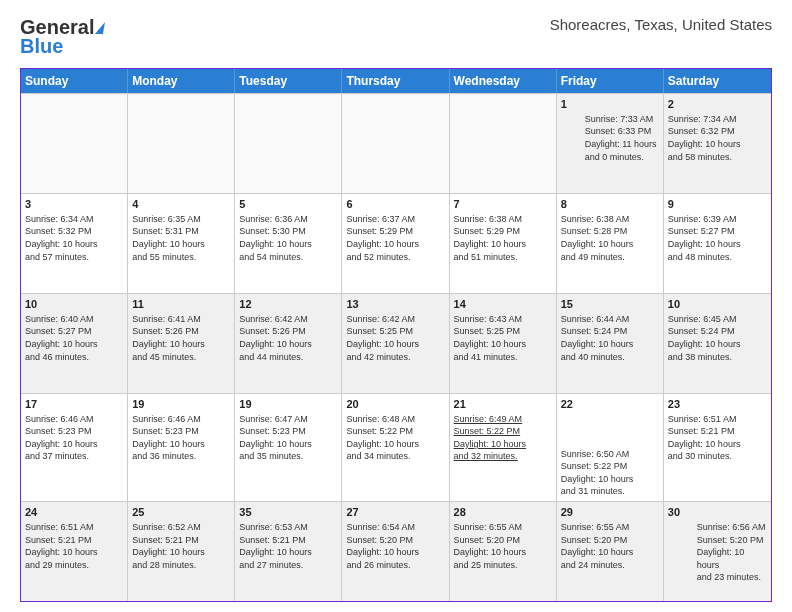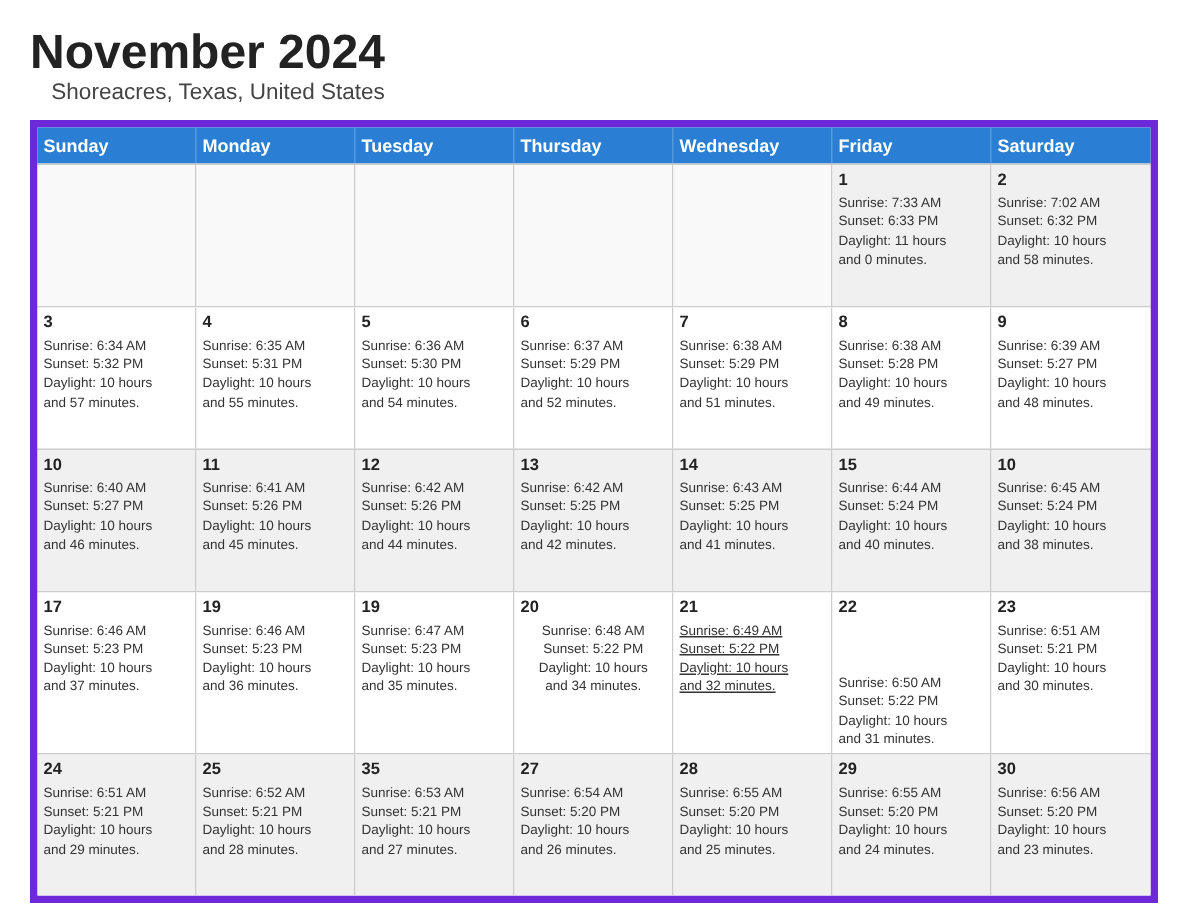--- a/index.html
+++ b/index.html
@@ -52,21 +52,21 @@
       color: #222;
     }
     .subtitle {
       font-size: 15px;
       color: #444;
     }
     .calendar {
       flex: 1;
       display: flex;
       flex-direction: column;
-      border: 5px solid #6d28d9;
+      border: 1px solid #6d28d9;
     }
     .cal-header {
       display: grid;
       grid-template-columns: repeat(7, 1fr);
       background: #2a7fd4;
     }
     .cal-header-cell {
       color: #fff;
       font-weight: bold;
       font-size: 12px;
@@ -109,22 +109,28 @@
       font-size: 9px;
       color: #333;
       line-height: 1.4;
     }
   </style>
 </head>
 <body>
 
 <div class="page">
   <div class="header">
+    <div class="logo">
+      <div class="logo-row">
+        <span class="logo-general" style="font-size:20px;font-weight:bold;color:#333;">General</span>
+        <span class="logo-arrow"></span>
+      </div>
+      <span class="logo-blue" style="font-size:20px;font-weight:bold;color:#2a7fd4;margin-top:-4px;">Blue</span>
+    </div>
     <div class="title-block">
-      <div class="month-title">November 2024</div>
       <div class="subtitle">Shoreacres, Texas, United States</div>
     </div>
   </div>
 
   <div class="calendar">
     <div class="cal-header">
     <div class="cal-header-cell">Sunday</div>
         <div class="cal-header-cell">Monday</div>
         <div class="cal-header-cell">Tuesday</div>
         <div class="cal-header-cell">Thursday</div>
@@ -134,28 +140,28 @@
       </div>
     <div class="cal-body">
     <div class="cal-row">
           <div class="cal-cell empty"></div>
           <div class="cal-cell empty"></div>
           <div class="cal-cell empty"></div>
           <div class="cal-cell empty"></div>
           <div class="cal-cell empty"></div>
           <div class="cal-cell shaded">
             <span class="day-num">1</span>
-            <div class="day-info" style="white-space: pre-line;">Sunrise: 7:33 AM
+            <div class="day-info" style="white-space: pre-line; margin-left: 24px;">Sunrise: 7:33 AM
 Sunset: 6:33 PM
 Daylight: 11 hours
 and 0 minutes.</div>
           </div>
           <div class="cal-cell shaded">
             <span class="day-num">2</span>
-            <div class="day-info" style="white-space: pre-line;">Sunrise: 7:02 AM
+            <div class="day-info" style="white-space: pre-line;">Sunrise: 7:34 AM
 Sunset: 6:32 PM
 Daylight: 10 hours
 and 58 minutes.</div>
           </div>
         </div>
         <div class="cal-row">
           <div class="cal-cell">
             <span class="day-num">3</span>
             <div class="day-info" style="white-space: pre-line;">Sunrise: 6:34 AM
 Sunset: 5:32 PM
@@ -273,21 +279,21 @@
           </div>
           <div class="cal-cell">
             <span class="day-num">19</span>
             <div class="day-info" style="white-space: pre-line;">Sunrise: 6:47 AM
 Sunset: 5:23 PM
 Daylight: 10 hours
 and 35 minutes.</div>
           </div>
           <div class="cal-cell">
             <span class="day-num">20</span>
-            <div class="day-info" style="white-space: pre-line; text-align: center;">Sunrise: 6:48 AM
+            <div class="day-info" style="white-space: pre-line;">Sunrise: 6:48 AM
 Sunset: 5:22 PM
 Daylight: 10 hours
 and 34 minutes.</div>
           </div>
           <div class="cal-cell">
             <span class="day-num">21</span>
             <div class="day-info" style="white-space: pre-line; text-decoration: underline;">Sunrise: 6:49 AM
 Sunset: 5:22 PM
 Daylight: 10 hours
 and 32 minutes.</div>
@@ -345,21 +351,21 @@
           </div>
           <div class="cal-cell shaded">
             <span class="day-num">29</span>
             <div class="day-info" style="white-space: pre-line;">Sunrise: 6:55 AM
 Sunset: 5:20 PM
 Daylight: 10 hours
 and 24 minutes.</div>
           </div>
           <div class="cal-cell shaded">
             <span class="day-num">30</span>
-            <div class="day-info" style="white-space: pre-line;">Sunrise: 6:56 AM
+            <div class="day-info" style="white-space: pre-line; margin-left: 29px;">Sunrise: 6:56 AM
 Sunset: 5:20 PM
 Daylight: 10 hours
 and 23 minutes.</div>
           </div>
         </div>
       </div>
   </div>
 </div>
 
 </body></html>

